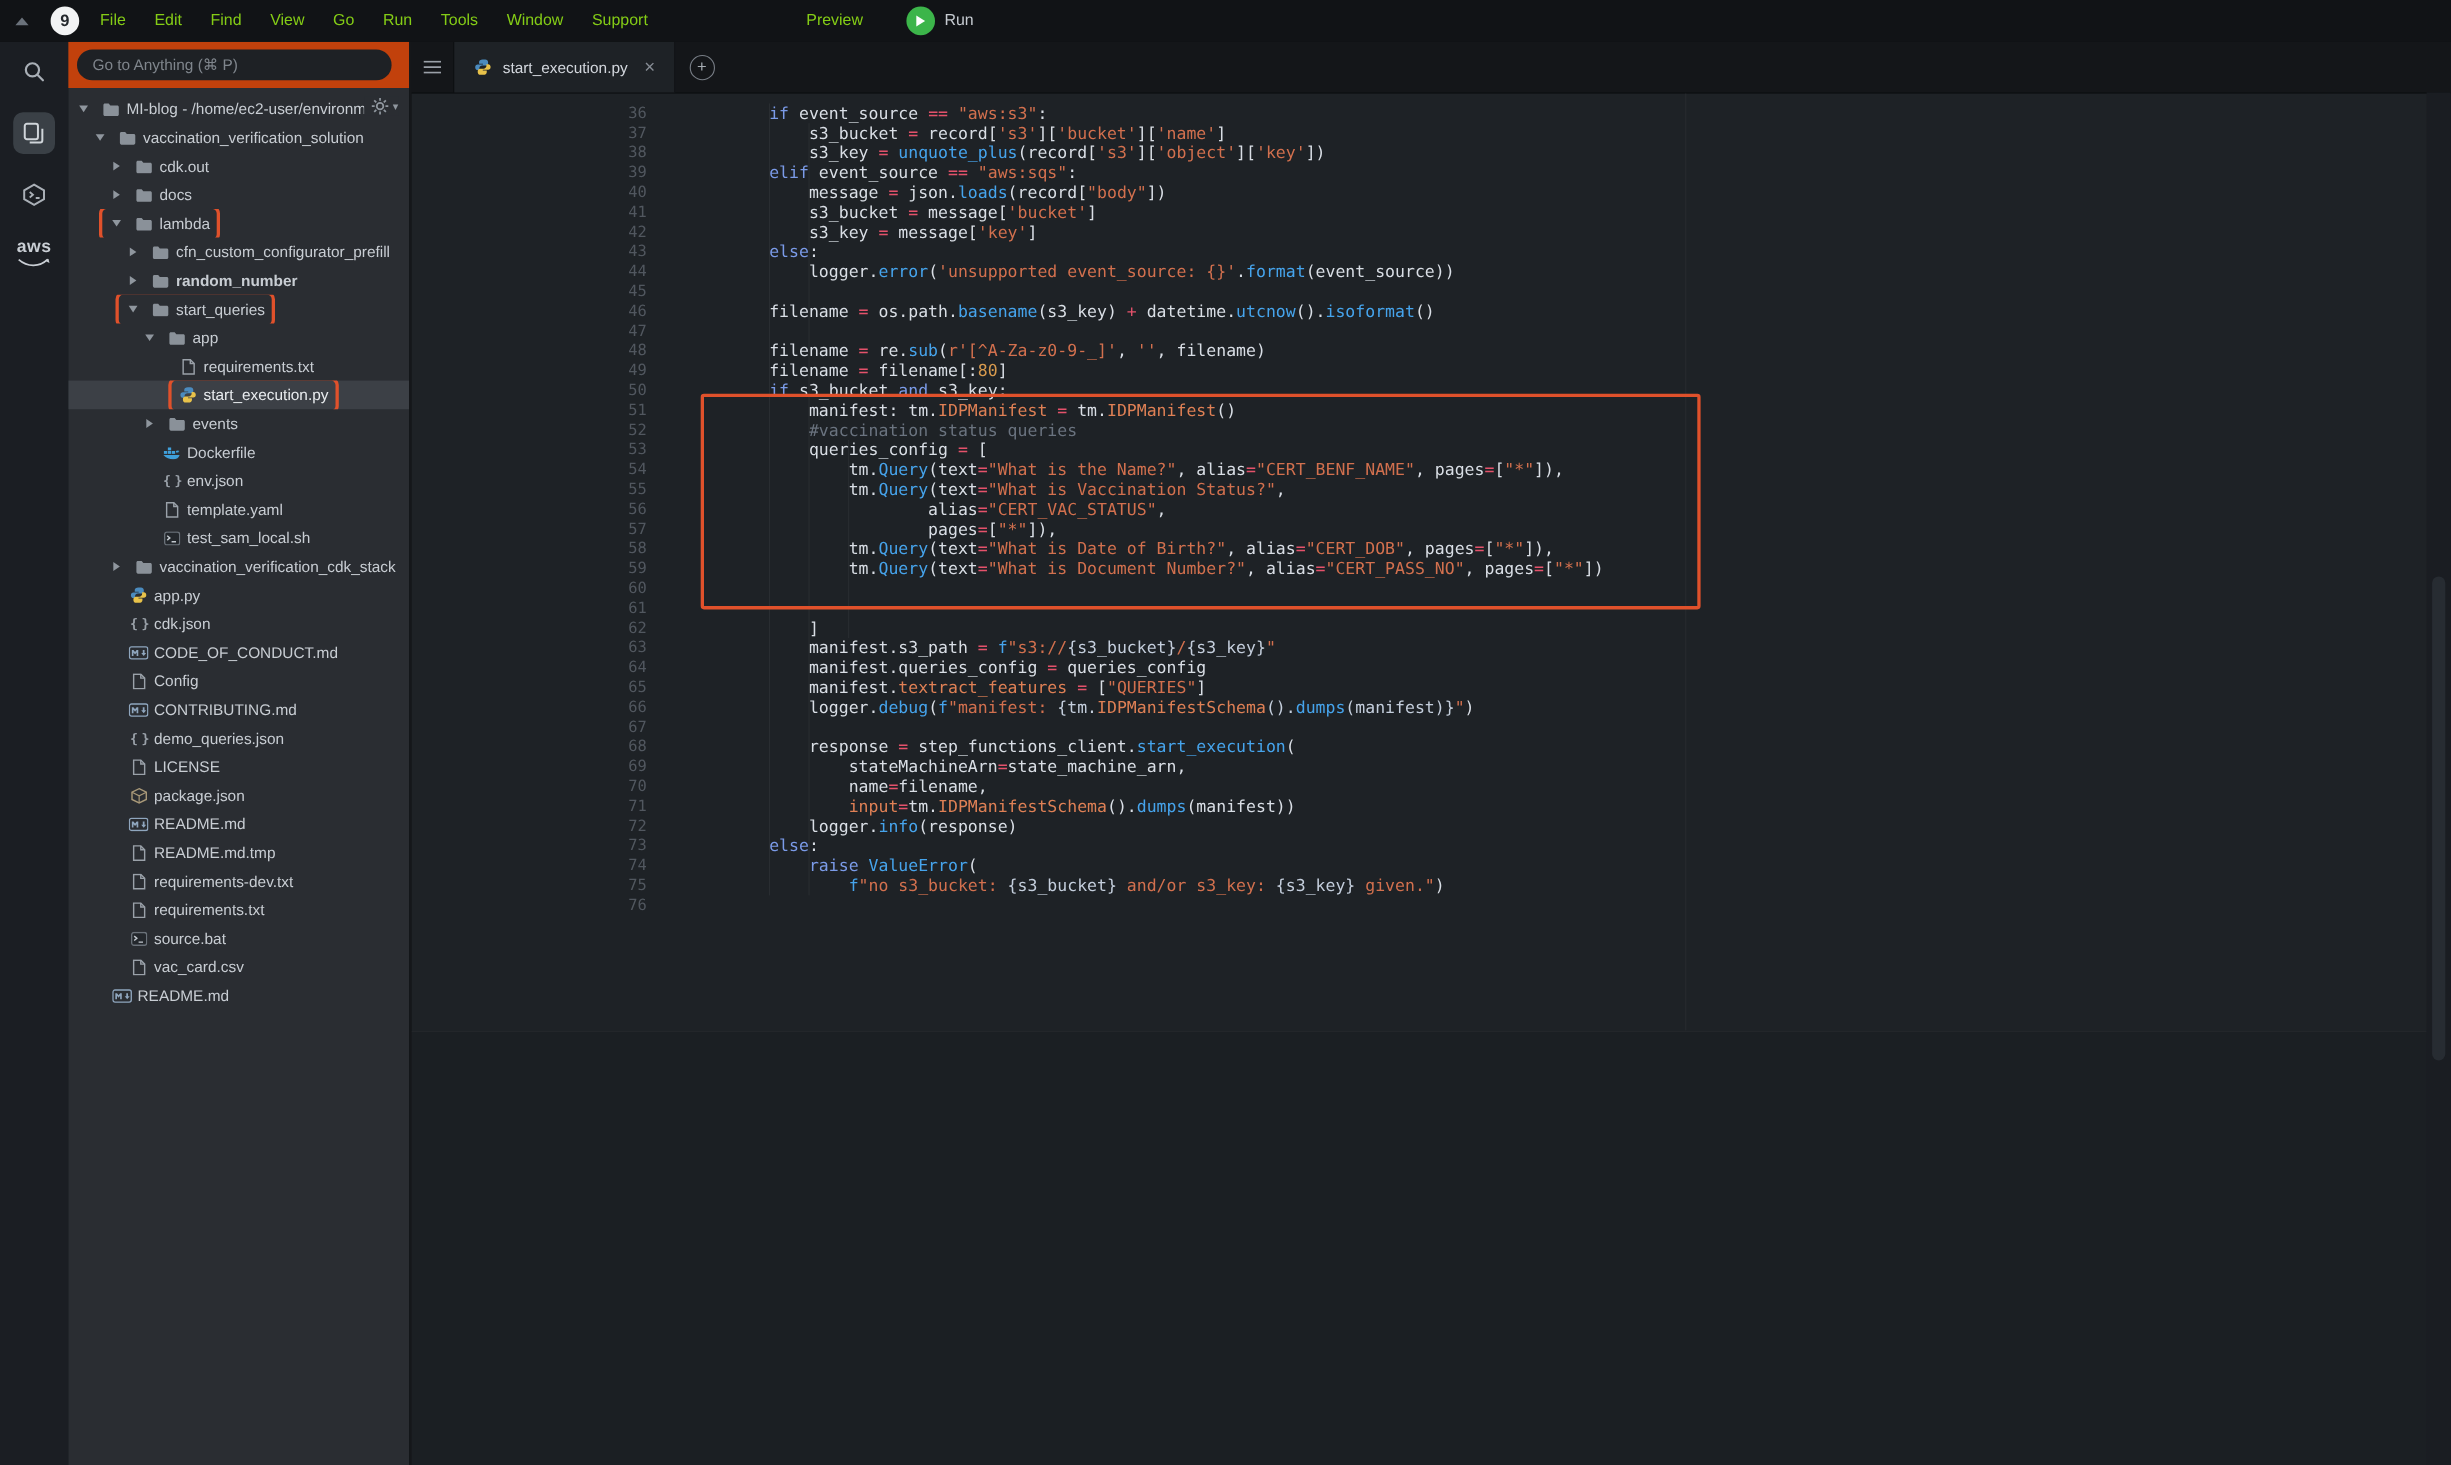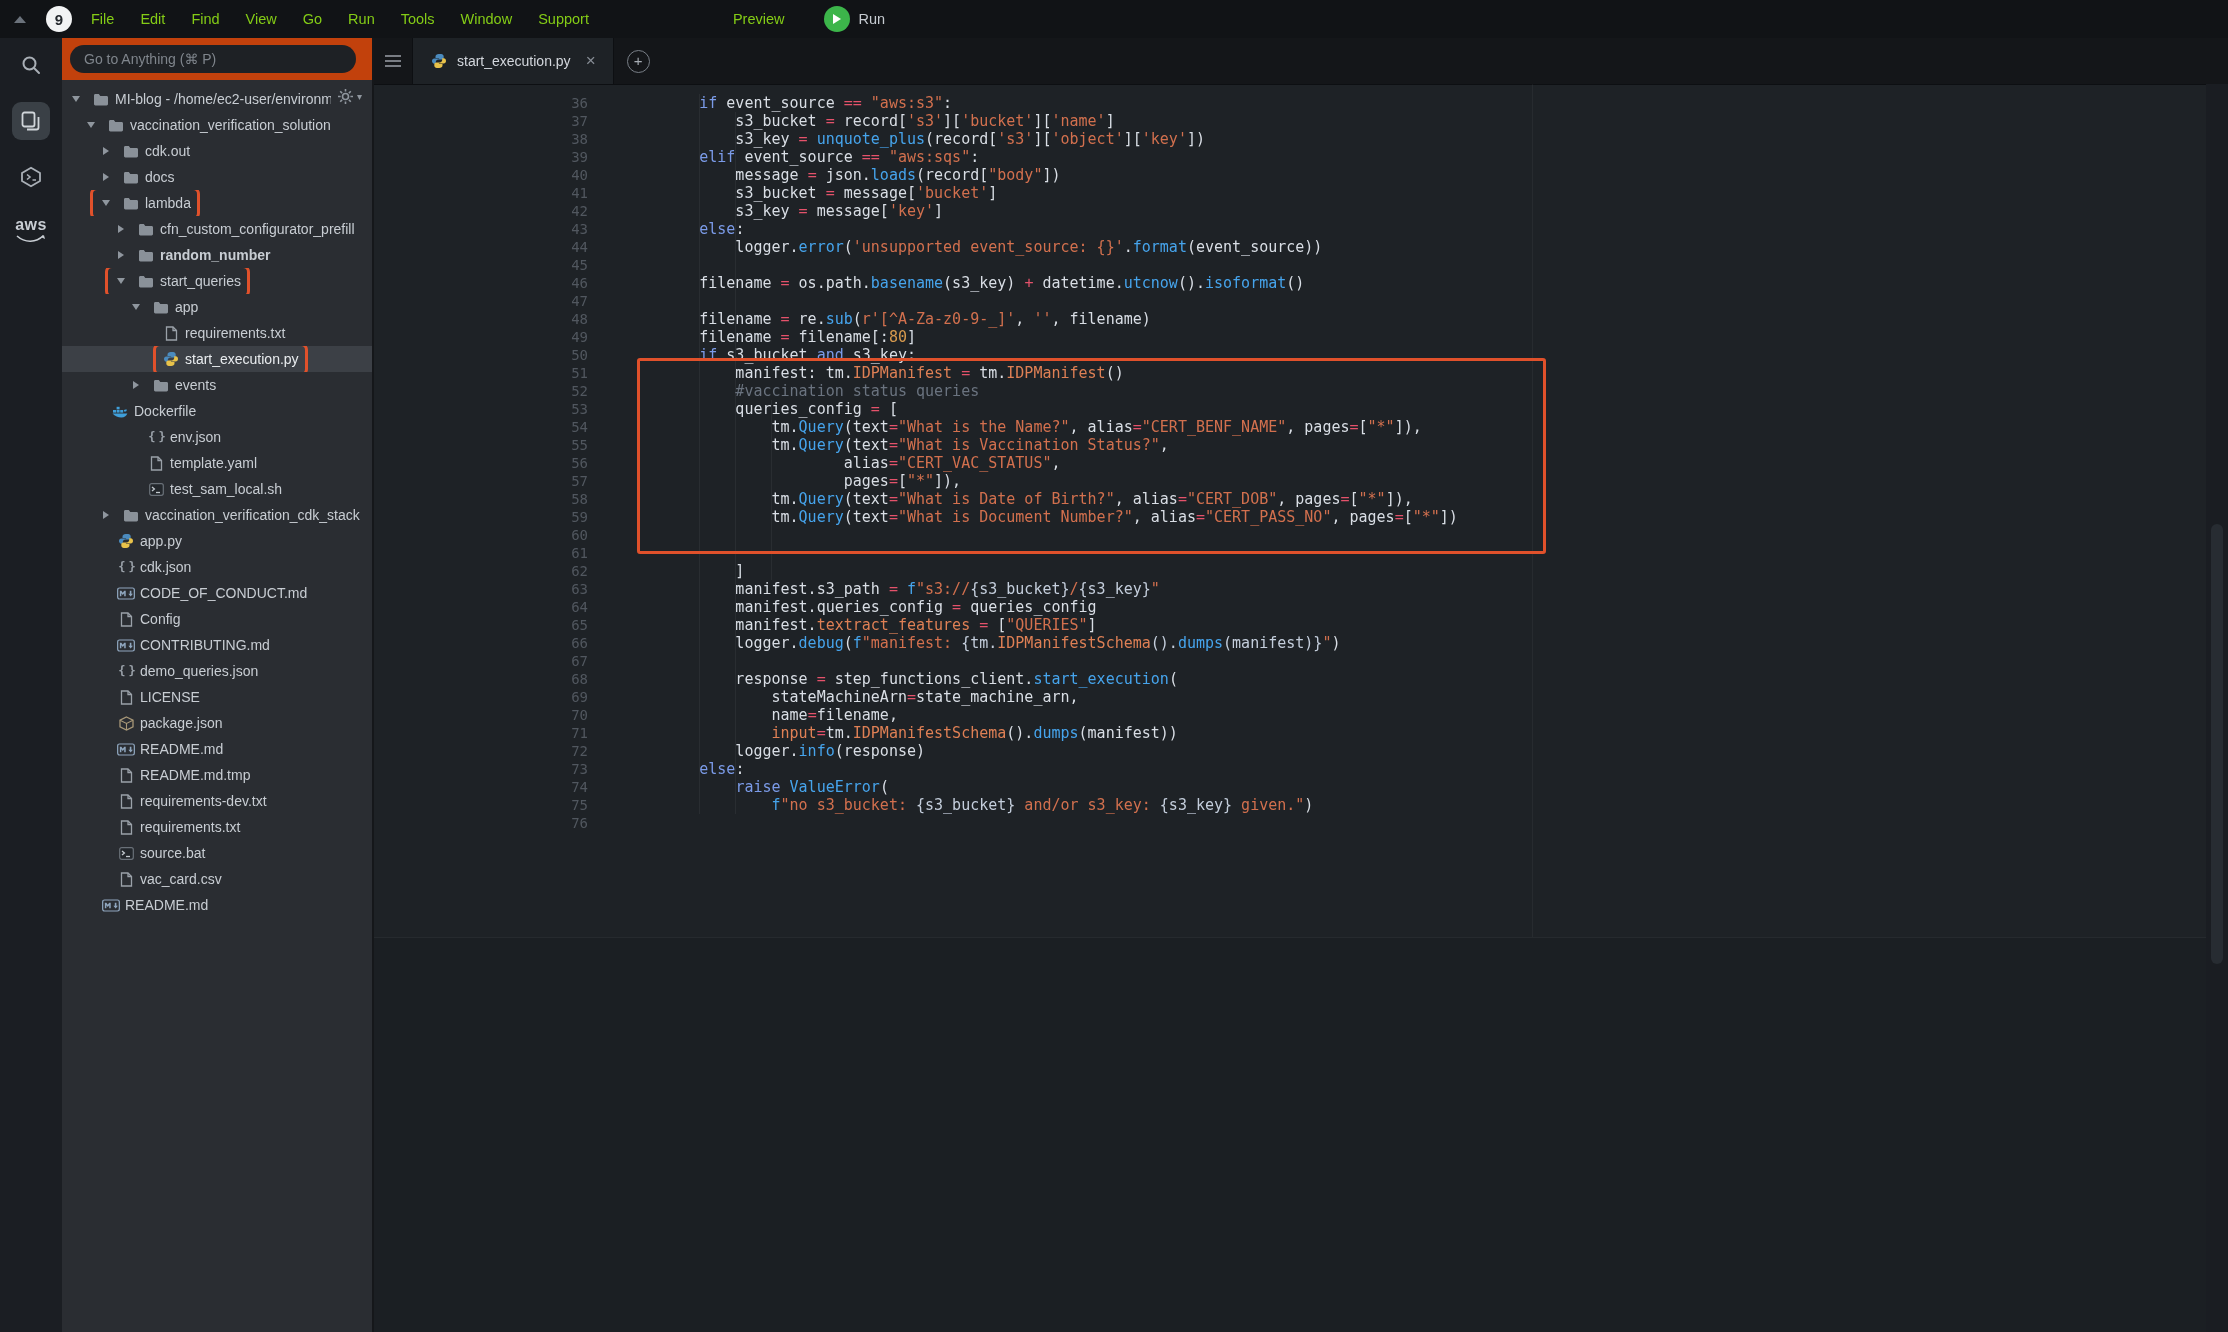--- a/index.html
+++ b/index.html
@@ -291,21 +291,21 @@
         <span class="row-inner">
           <span class="caret closed"></span>
           <span class="ticon">
             <svg width="16" height="13" viewBox="0 0 16 13">
               <path d="M1 2.5c0-.8.6-1.4 1.4-1.4h3.4l1.5 1.8h6.3c.8 0 1.4.6 1.4 1.4v6.8c0 .8-.6 1.4-1.4 1.4H2.4c-.8 0-1.4-.6-1.4-1.4z" fill="#8A9199"></path>
             </svg>
           </span>
           <span class="tlabel">events</span>
         </span>
       </div>
-      <div class="trow" style="padding-left: 28px; text-align: center;">
+      <div class="trow" style="padding-left: 64px; text-align: center;">
         <span class="caret"></span>
         <span class="row-inner">
           <span class="ticon">
             <svg width="17" height="13" viewBox="0 0 17 13">
               <g fill="#3F9FDA">
                 <rect x="1" y="5" width="3" height="2.6"></rect>
                 <rect x="4.6" y="5" width="3" height="2.6"></rect>
                 <rect x="8.2" y="5" width="3" height="2.6"></rect>
                 <rect x="4.6" y="1.8" width="3" height="2.6"></rect>
                 <path d="M.5 8.6h14.8c-.6 2.4-2.7 3.9-5.9 3.9-3.4 0-6.4-1.2-8.9-3.9z"></path>

